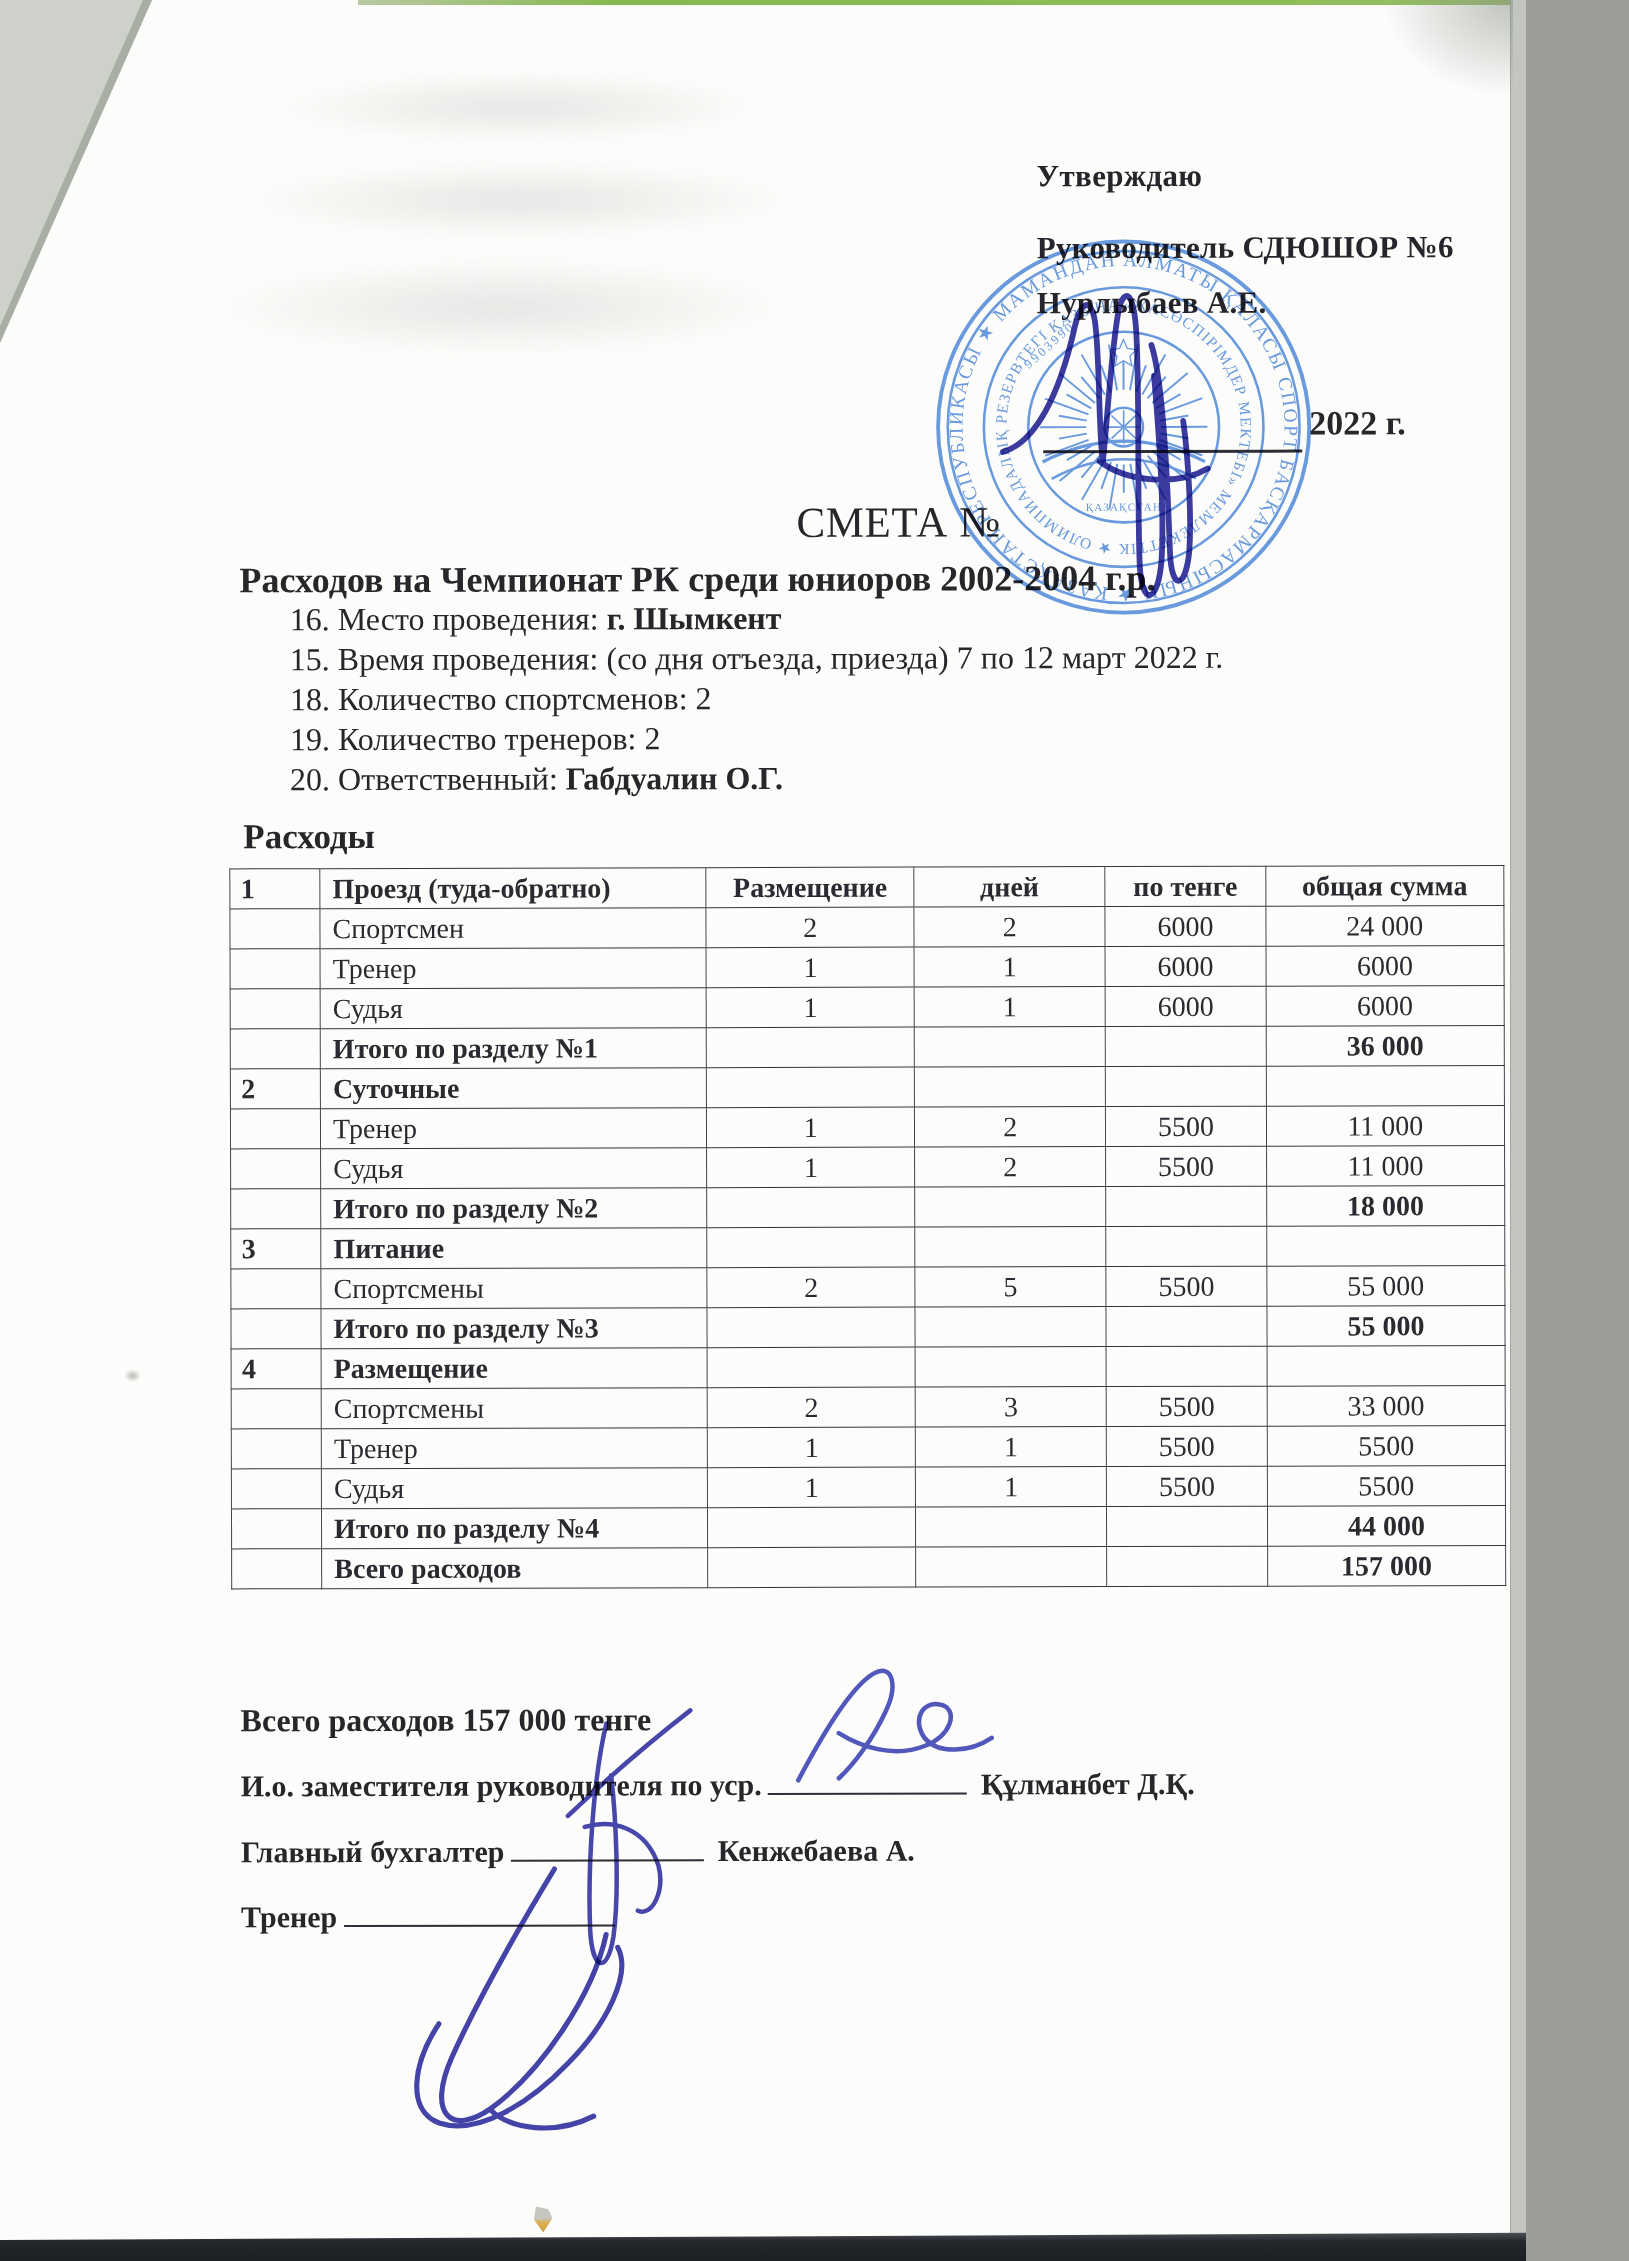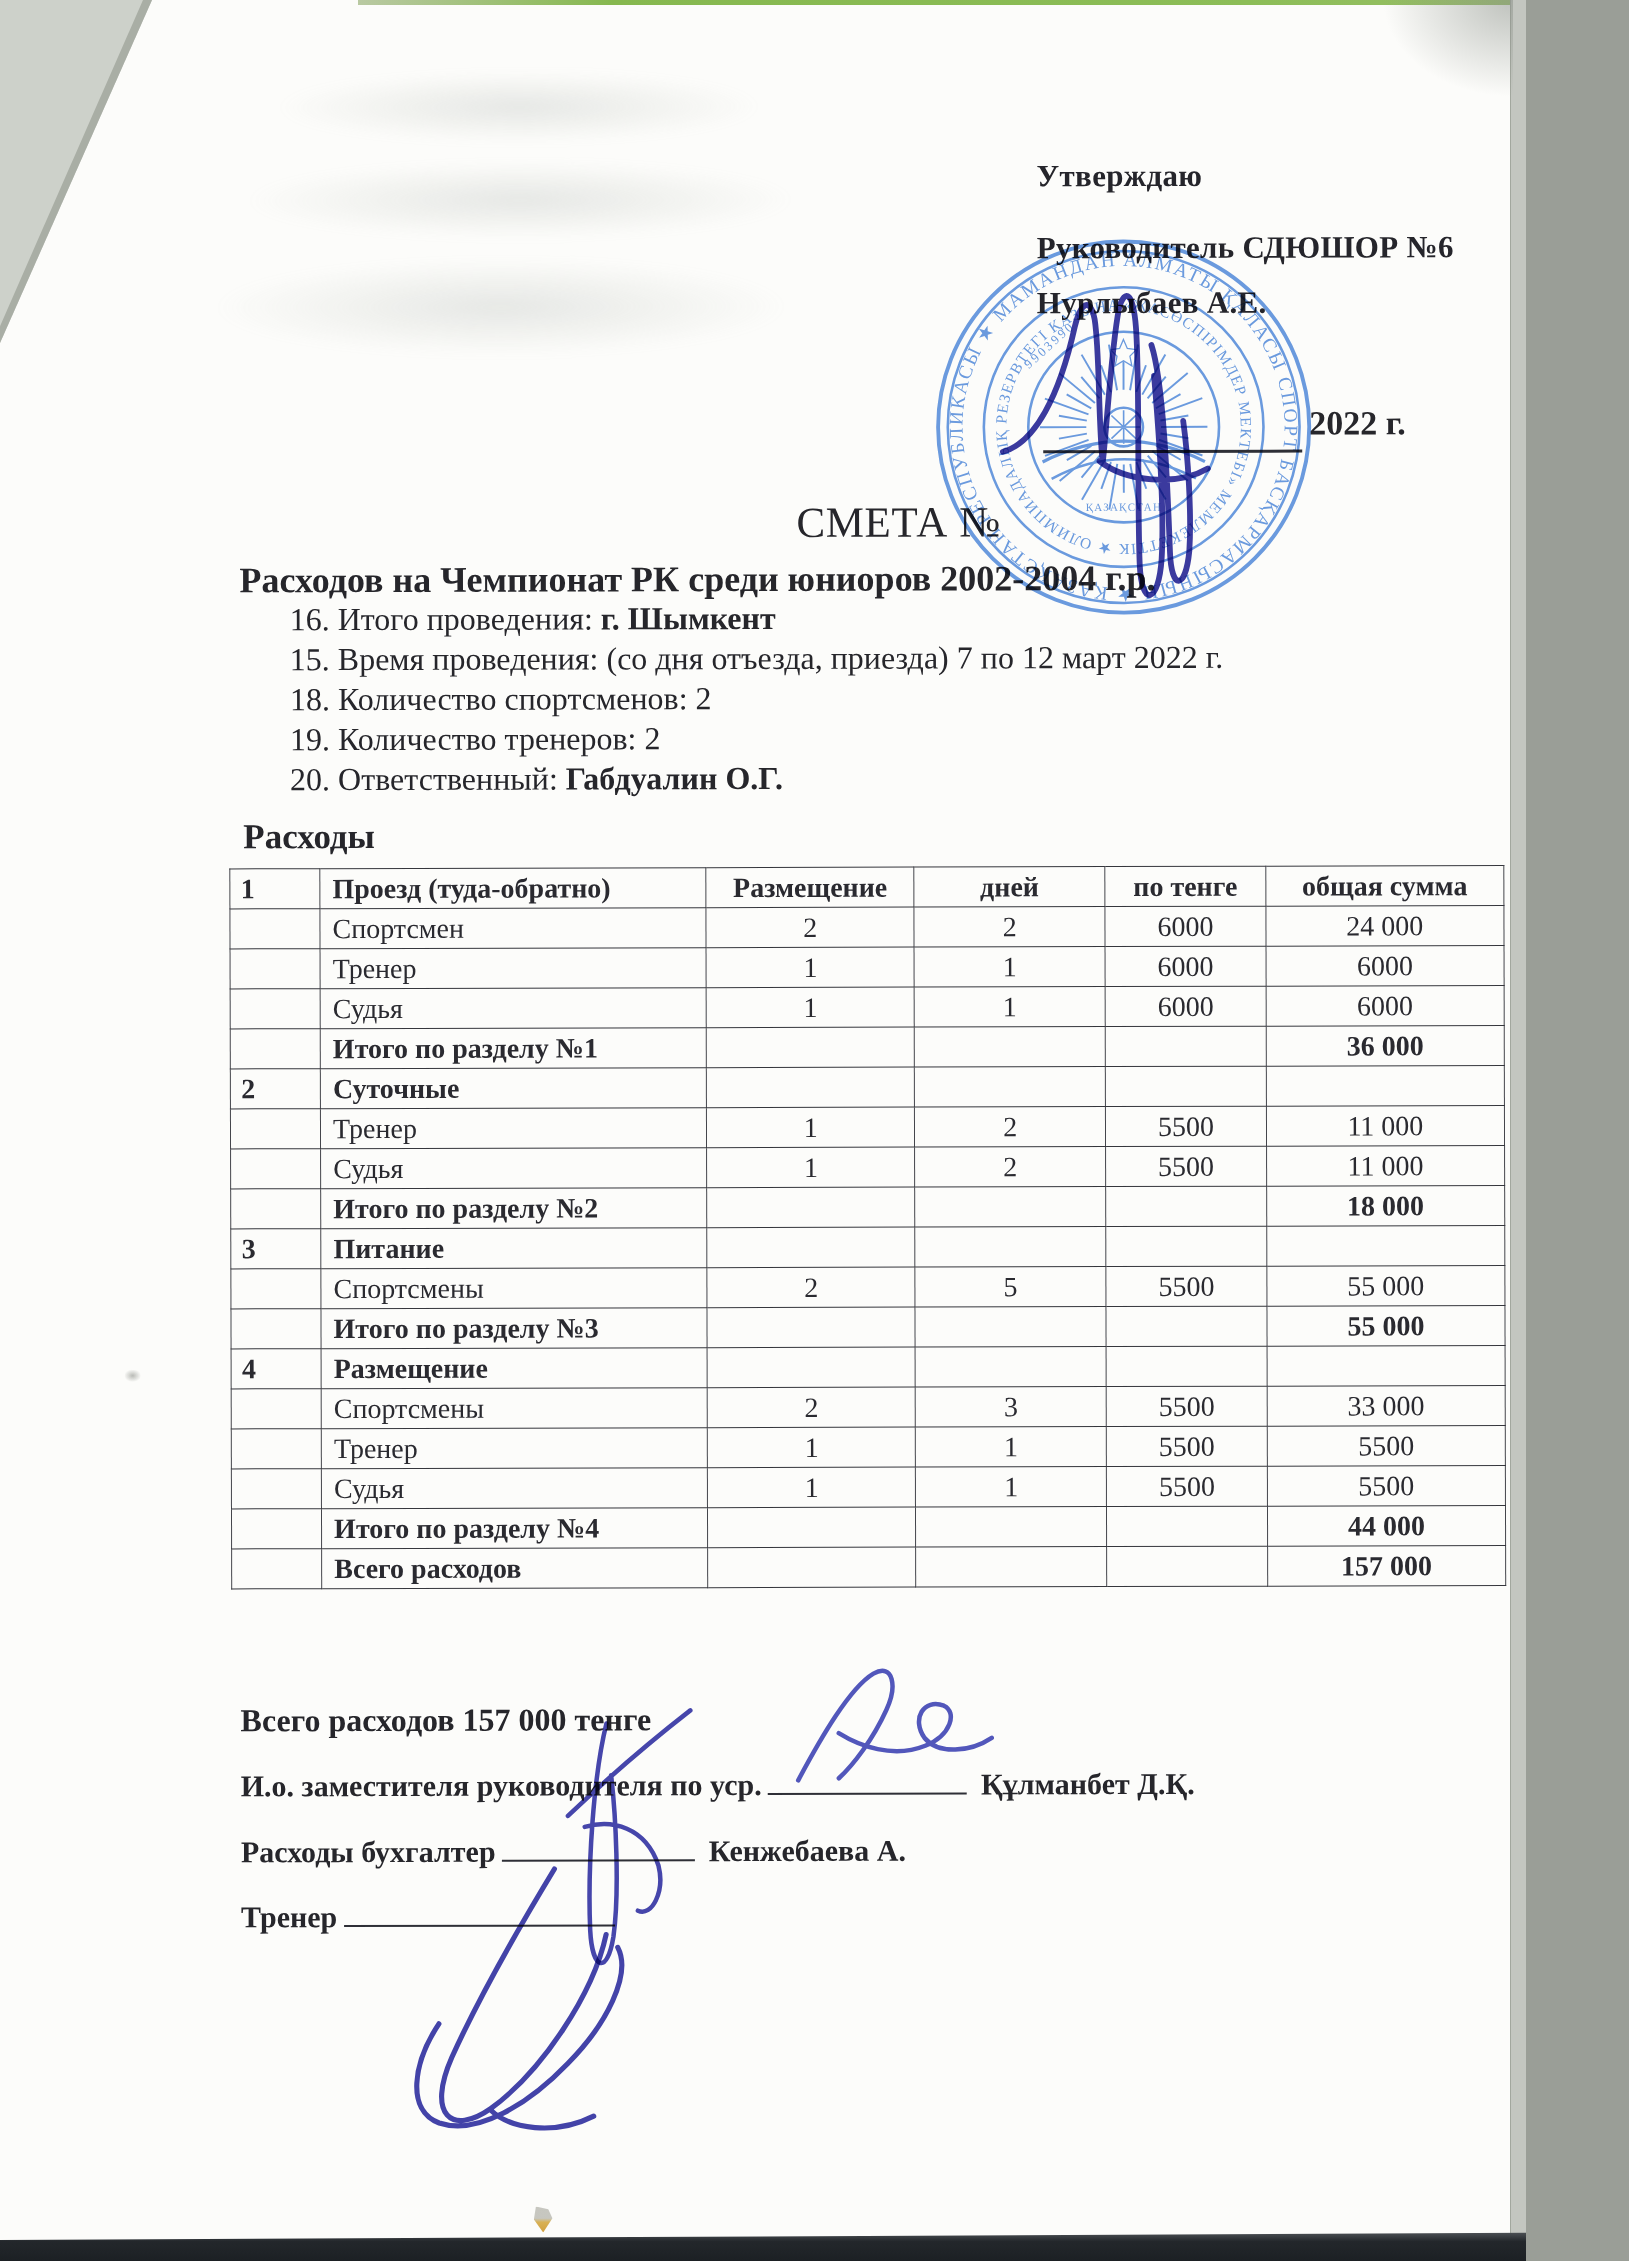--- a/index.html
+++ b/index.html
@@ -88,21 +88,21 @@
     <div class="abs appr-line" id="appr-1">Утверждаю</div>
     <div class="abs appr-line" id="appr-2">Руководитель СДЮШОР №6</div>
     <div class="abs appr-line" id="appr-3">Нурлыбаев А.Е.</div>
     <div class="abs" id="appr-underline"></div>
     <div class="abs" id="appr-year">2022 г.</div>
 
     <div class="abs" id="doc-title">СМЕТА №</div>
     <div class="abs" id="doc-subtitle">Расходов на Чемпионат РК среди юниоров 2002-2004 г.р.</div>
 
     <div class="abs" id="details">
-        <div class="detail-item"><span>16. </span><span>Итого проведения: </span><b>г. Шымкент</b></div>
+        <div class="detail-item"><span>16. </span><span>Место проведения: </span><b>г. Шымкент</b></div>
         <div class="detail-item"><span>15. </span><span>Время проведения: (со дня отъезда, приезда) 7 по 12 март 2022 г.</span></div>
         <div class="detail-item"><span>18. </span><span>Количество спортсменов: 2</span></div>
         <div class="detail-item"><span>19. </span><span>Количество тренеров: 2</span></div>
         <div class="detail-item"><span>20. </span><span>Ответственный: </span><b>Габдуалин О.Г.</b></div>
       </div>
 
     <div class="abs" id="expenses-heading">Расходы</div>
 
     <table id="expense-table">
       <colgroup>
@@ -258,21 +258,21 @@
             <td class="c-mid"></td>
             <td class="c-mid"></td>
             <td class="c-mid"></td>
             <td class="c-mid">157 000</td>
           </tr>
         </tbody>
     </table>
 
     <div class="abs" id="total-line">Всего расходов 157 000 тенге</div>
     <div class="abs sig-row" id="sig-row-0"><span>И.о. заместителя руководителя  по уср.</span><span class="sig-line"></span><span> Құлманбет Д.Қ.</span></div>
-    <div class="abs sig-row" id="sig-row-1"><span>Расходы бухгалтер</span><span class="sig-line"></span><span> Кенжебаева А.</span></div>
+    <div class="abs sig-row" id="sig-row-1"><span>Главный бухгалтер</span><span class="sig-line"></span><span> Кенжебаева А.</span></div>
     <div class="abs sig-row" id="sig-row-2"><span>Тренер</span><span class="sig-line"></span></div>
 
     <svg class="abs" id="stamp" viewBox="0 0 594 596">
       <g fill="none" stroke="#4d86d8">
         <circle cx="297" cy="298" r="288" stroke-width="6"></circle>
         <circle cx="297" cy="298" r="273" stroke-width="4"></circle>
         <circle cx="297" cy="298" r="217" stroke-width="4"></circle>
         <circle cx="297" cy="298" r="148" stroke-width="4"></circle>
       </g>
       <defs>

